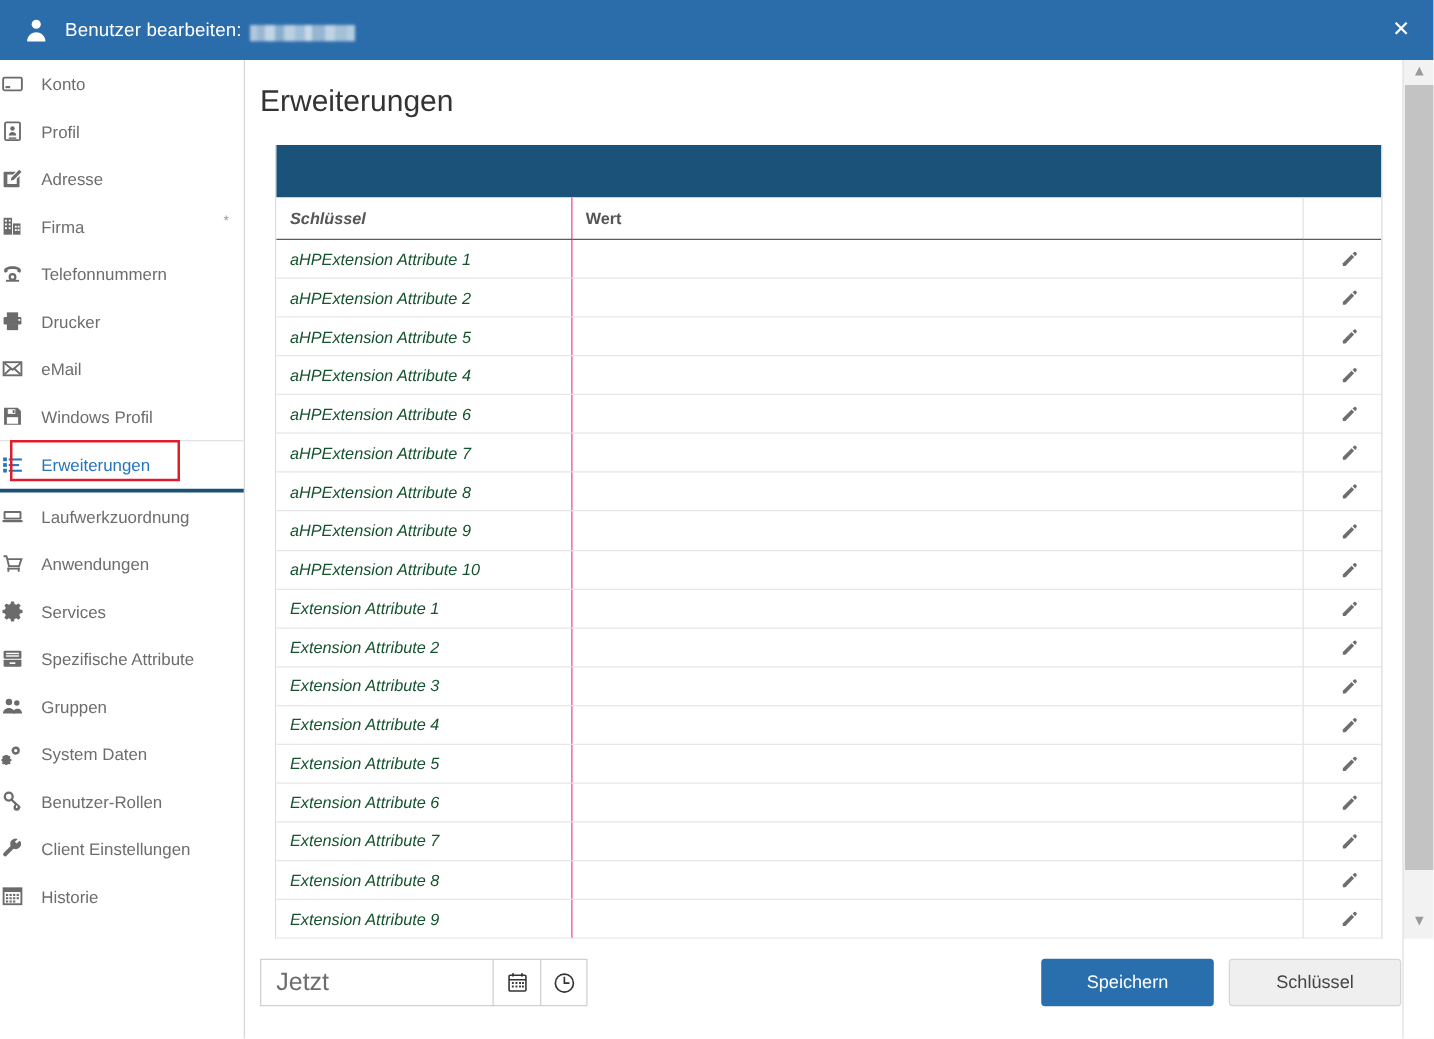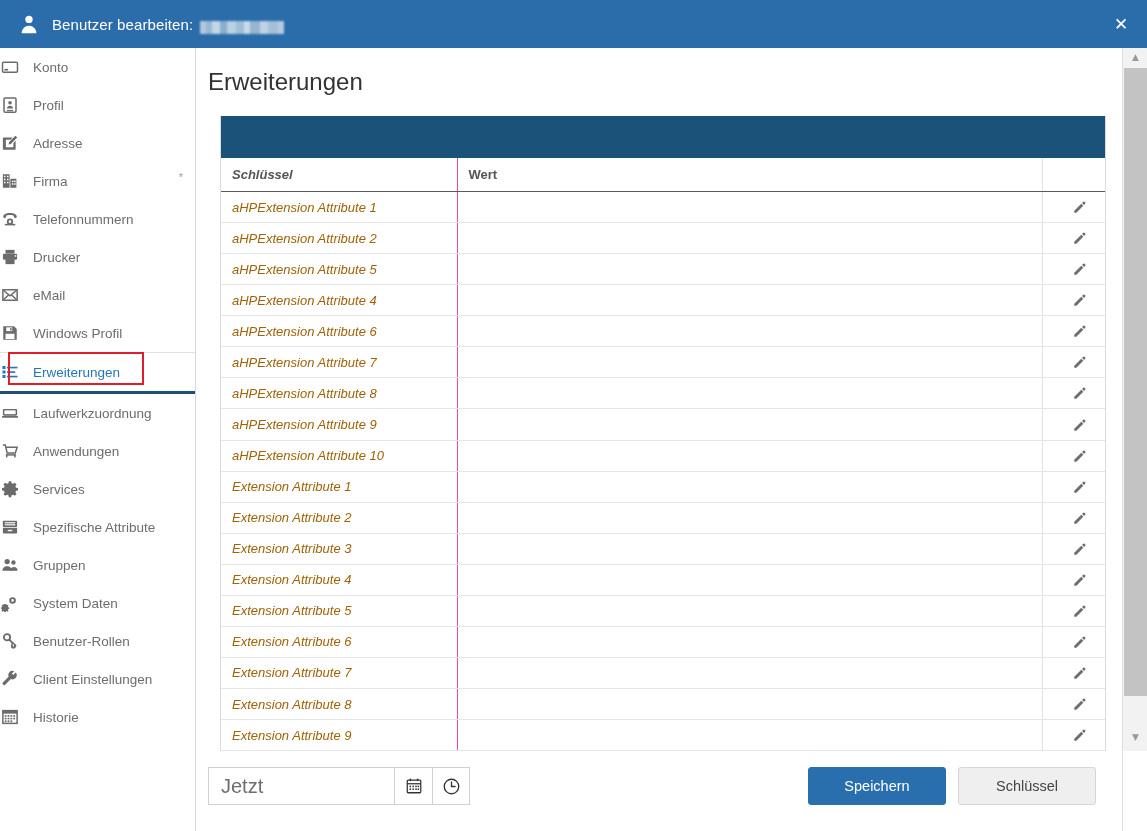--- a/index.html
+++ b/index.html
@@ -174,21 +174,21 @@
     font-weight: bold;
     color: #555555;
     padding: 9px 0 9px 11px;
     border-bottom: 1px solid #5b5b5b;
     background: #ffffff;
     height: 32px;
   }
   table.ext td {
     padding: 7px 0 7px 11px;
     border-bottom: 1px solid #e6e6e6;
-    color: #a16207;
+    color: #14532d;
     height: 26px;
     background: #ffffff;
     vertical-align: middle;
   }
   .col-key   { width: 236px; border-right: 1px solid #ec4899; font-style: italic; }
   .col-val   { width: 585px; border-right: 1px solid #e2e2e2; margin-top: 35px; }
   .col-act   { width: 63px; }
   td.col-act { text-align: center; padding-left: 0; }
   th.col-act { border-right: none; }
   .pencil {
@@ -234,21 +234,21 @@
     align-items: center;
     justify-content: center;
     cursor: pointer;
     color: #333333;
   }
   .dt-btn:last-child { border-right: 1px solid #d0d0d0; }
   .dt-btn svg { display: block; }
 
   .btn-row {
     position: absolute;
-    right: 26px; top: 16px;
+    right: 1px; top: 16px;
     display: flex;
     gap: 12px;
   }
   .btn {
     height: 38px;
     min-width: 138px;
     border-radius: 3px;
     font-size: 14.5px;
     border: 1px solid transparent;
     cursor: pointer;

